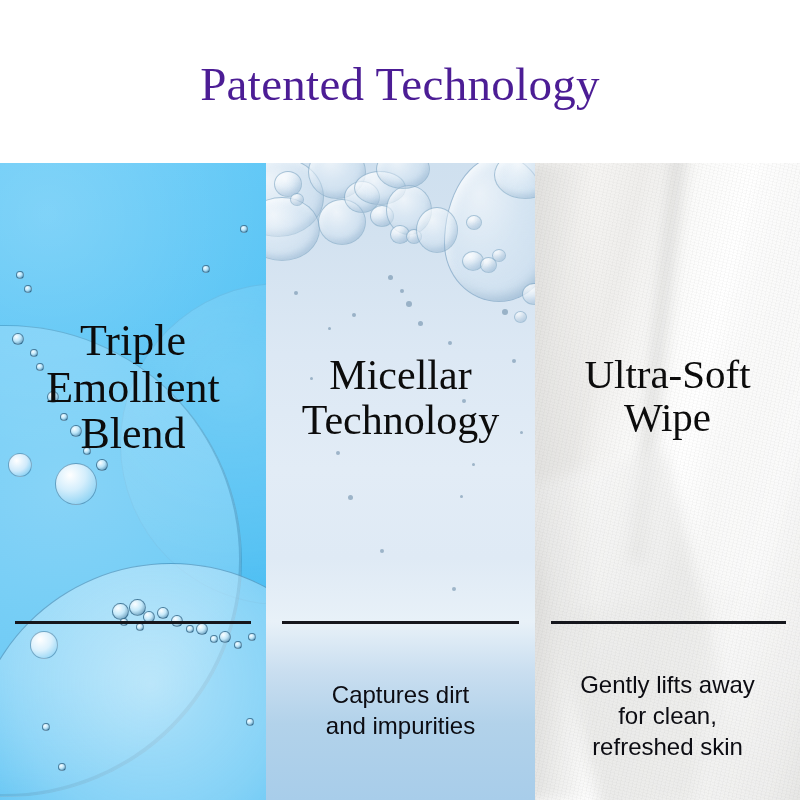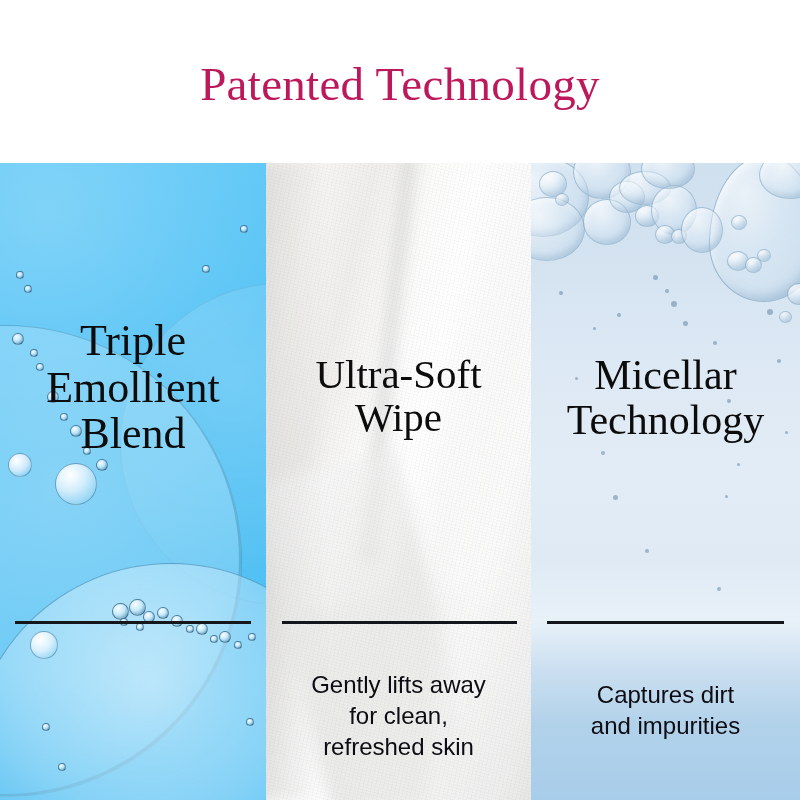--- a/index.html
+++ b/index.html
@@ -24,21 +24,21 @@
     height: 163px;
     background: #ffffff;
     display: flex;
     align-items: center;
     justify-content: center;
   }
   .header-title {
     font-family: "Liberation Serif", "DejaVu Serif", serif;
     font-size: 47px;
     font-weight: 400;
-    color: #be185d;
+    color: #4c1d95;
     letter-spacing: 0.3px;
     line-height: 1;
     margin-top: 6px;
     white-space: nowrap;
   }
 
   
   .panels {
     position: absolute;
     left: 0; top: 163px;
@@ -310,39 +310,20 @@
         <div class="dot dot-s" style="left:240px; top:62px;"></div>
         <div class="dot dot-s" style="left:42px;  top:560px;"></div>
         <div class="dot dot-s" style="left:58px;  top:600px;"></div>
         <div class="dot dot-s" style="left:246px; top:555px;"></div>
       </div>
       <div class="panel-content">
         <div class="panel-heading">Triple
 Emollient
 Blend</div>
         <div class="rule"></div>
-      </div>
-    </div>
-
-    <div class="panel panel-2">
-      <div class="panel-bg bg-wipe">
-        <div class="fold fold-4"></div>
-        <div class="fold fold-2"></div>
-        <div class="fold fold-3"></div>
-        <div class="fold fold-5"></div>
-        <div class="fold fold-1"></div>
-        <div class="wipe-tex"></div>
-      </div>
-      <div class="panel-content">
-        <div class="panel-heading">Ultra-Soft
-Wipe</div>
-        <div class="rule"></div>
-        <div class="panel-caption">Gently lifts away
-for clean,
-refreshed skin</div>
       </div>
     </div>
 
     <div class="panel panel-1">
       <div class="panel-bg bg-micellar">
         <div class="mbubble" style="left:-34px; top:-6px;  width:90px;  height:78px;"></div>
         <div class="mbubble" style="left:-22px; top:34px;  width:74px;  height:62px;"></div>
         <div class="mbubble sm" style="left:8px;  top:8px;  width:26px; height:24px;"></div>
         <div class="mbubble xs" style="left:24px; top:30px; width:12px; height:11px;"></div>
         <div class="mbubble" style="left:42px;  top:-18px; width:56px; height:52px;"></div>
@@ -385,14 +366,33 @@
       </div>
       <div class="panel-content">
         <div class="panel-heading">Micellar
 Technology</div>
         <div class="rule"></div>
         <div class="panel-caption">Captures dirt
 and impurities</div>
       </div>
     </div>
 
+    <div class="panel panel-2">
+      <div class="panel-bg bg-wipe">
+        <div class="fold fold-4"></div>
+        <div class="fold fold-2"></div>
+        <div class="fold fold-3"></div>
+        <div class="fold fold-5"></div>
+        <div class="fold fold-1"></div>
+        <div class="wipe-tex"></div>
+      </div>
+      <div class="panel-content">
+        <div class="panel-heading">Ultra-Soft
+Wipe</div>
+        <div class="rule"></div>
+        <div class="panel-caption">Gently lifts away
+for clean,
+refreshed skin</div>
+      </div>
+    </div>
+
   </div>
 </div>
 
 </body></html>

